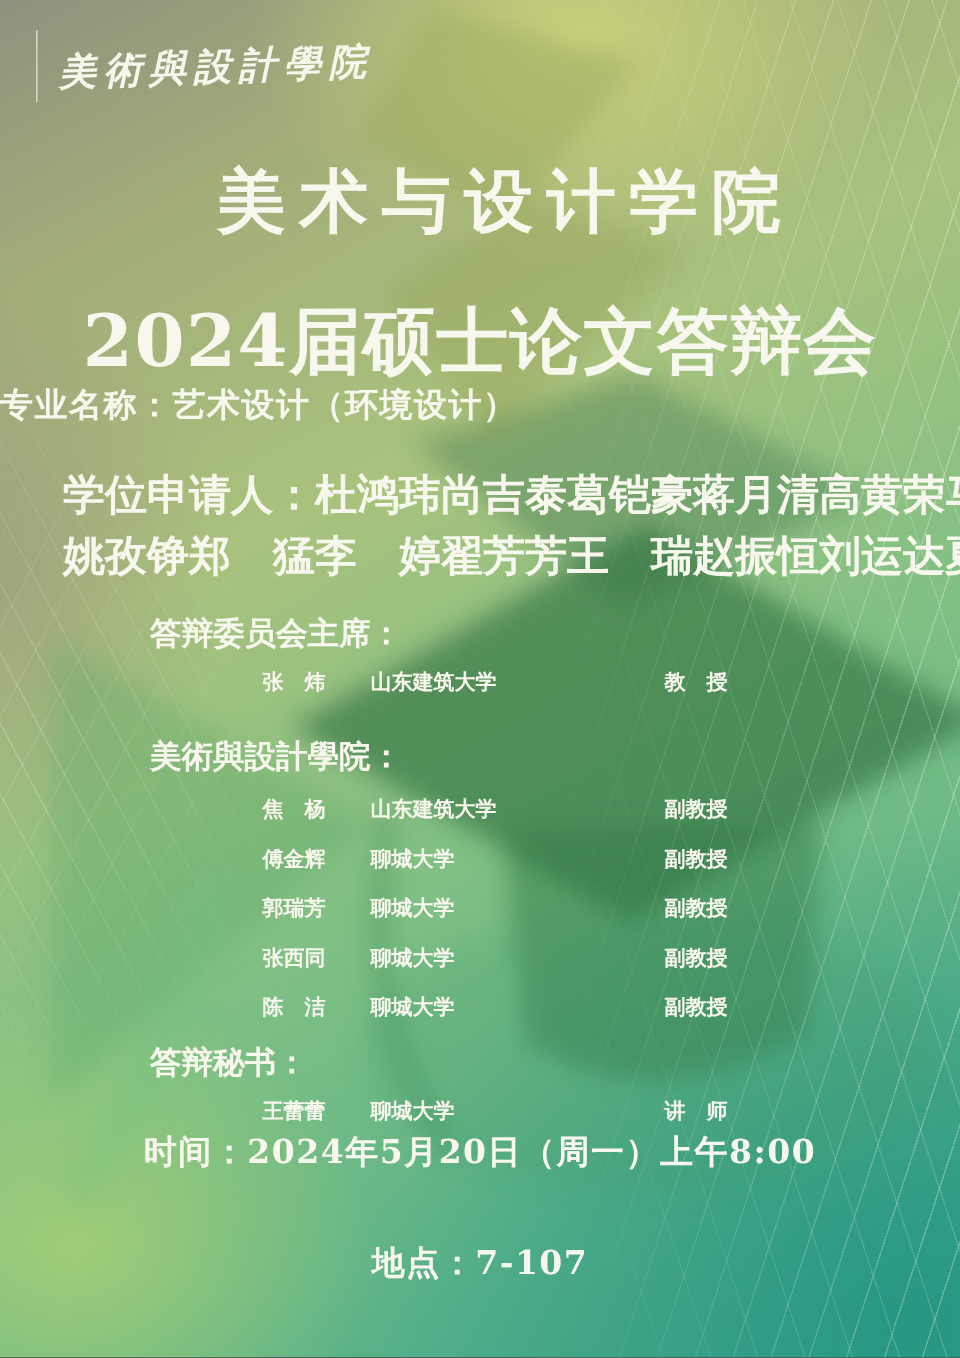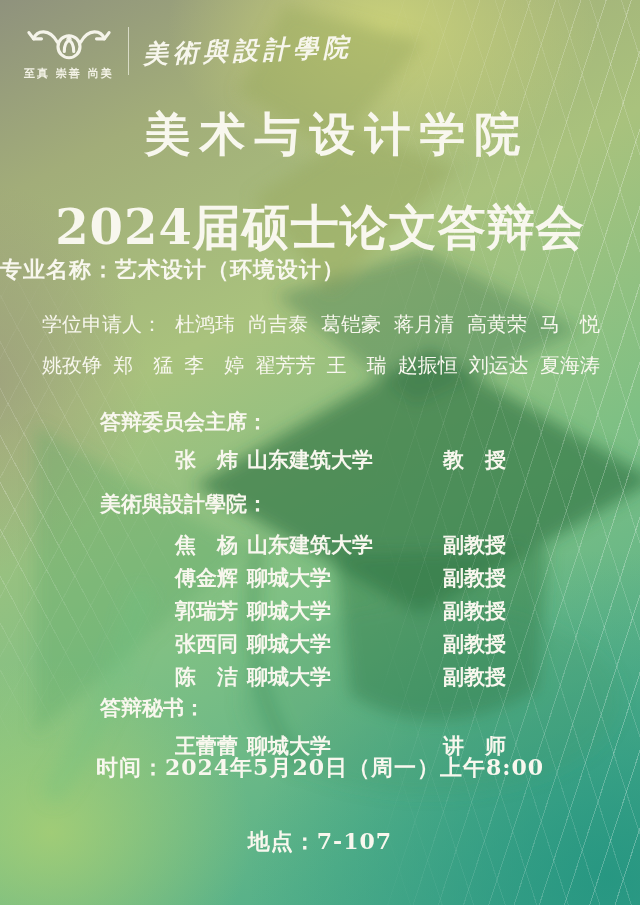--- a/index.html
+++ b/index.html
@@ -43,27 +43,27 @@
   }
   
   .title1{ position:absolute; top:104px; left:0; width:100%; text-align:center;
            font-size:46px; font-weight:900; letter-spacing:9px;padding-left:34px; }
   .title2{ position:absolute; top:164px; left:0; width:100%; text-align:center;
            font-size:48px; font-weight:900; letter-spacing:1px;margin-top:32px; }
   .major { position:absolute; top:255px; left:0; width:100%; text-align:left;
            font-size:22px; font-weight:bold; letter-spacing:1px; }
   
   .apps-line{ position:absolute; left:42px; width:558px; display:flex;
-              justify-content:space-between; font-size:20px; font-weight:normal; white-space:nowrap; }
+              justify-content:space-between; font-size:28px; font-weight:bold; white-space:nowrap; }
   .apps-1{ top:311px; }
   .apps-2{ top:352px; }
   
   .sec-label{ position:absolute; left:100px; font-size:21px; font-weight:bold; }
   .crow{ position:absolute; left:175px; width:430px; display:grid;
-         grid-template-columns:72px 196px auto; font-size:21px; font-weight:bold; white-space:nowrap; }
+         grid-template-columns:72px 196px auto; font-size:14px; font-weight:bold; white-space:nowrap; }
   
   .foot{ position:absolute; left:0; width:100%; text-align:center; font-size:22px; font-weight:bold; letter-spacing:1px; }
   .foot-time{ top:753px; }
   .foot-loc { top:827px;text-align:center; }
 </style>
 </head>
 <body>
 
 <div class="poster">
 
@@ -82,36 +82,20 @@
       <path d="M258 545 C 245 635 255 700 298 765" stroke="#2f7a45" stroke-width="12" fill="none" opacity="0.35" stroke-linecap="round"></path>
       <ellipse cx="430" cy="700" rx="190" ry="95" fill="#3f9668" opacity="0.20"></ellipse>
       <path d="M140 600 C 120 680 90 740 55 790" stroke="#6fbf7e" stroke-width="26" fill="none" opacity="0.28" stroke-linecap="round"></path>
     </g>
   </svg>
 
   <div class="grid grid-right"></div>
   <div class="grid grid-left"></div>
 
   <header class="brand">
-    <div class="brand-left">
-      <span class="emblem">
-        <svg width="88" height="44" viewBox="0 0 110 56" aria-hidden="true">
-          <g stroke="#f5f4ea" fill="none" stroke-width="4" stroke-linecap="round">
-            <circle cx="55" cy="34" r="14"></circle>
-            <path d="M55 26 q-6 3 -6 14 M55 26 q6 3 6 14"></path>
-            <path d="M40 28 C 30 10, 14 13, 10 24"></path>
-            <path d="M10 24 l-6 -8 M10 24 l10 0"></path>
-            <path d="M70 28 C 80 10, 96 13, 100 24"></path>
-            <path d="M100 24 l6 -8 M100 24 l-10 0"></path>
-          </g>
-          <path d="M55 18 l-4 7 h8 z" fill="#f5f4ea"></path>
-        </svg>
-      </span>
-      <span class="motto">至真 崇善 尚美</span>
-    </div>
     <div class="brand-divider"></div>
     <div class="calligraphy">美術與設計學院</div>
   </header>
 
   <h1 class="title1">美术与设计学院</h1>
   <h1 class="title2">2024届硕士论文答辩会</h1>
   <div class="major">专业名称：艺术设计（环境设计）</div>
 
   <div class="apps-line apps-1">
     <span>学位申请人：</span>

